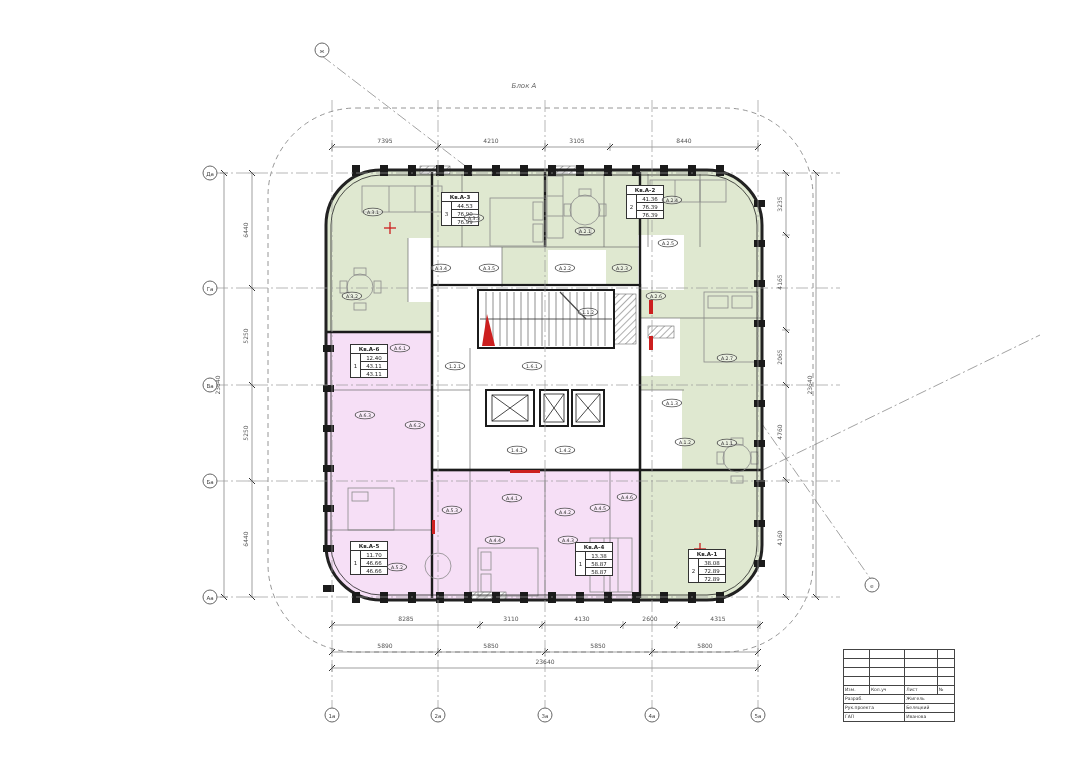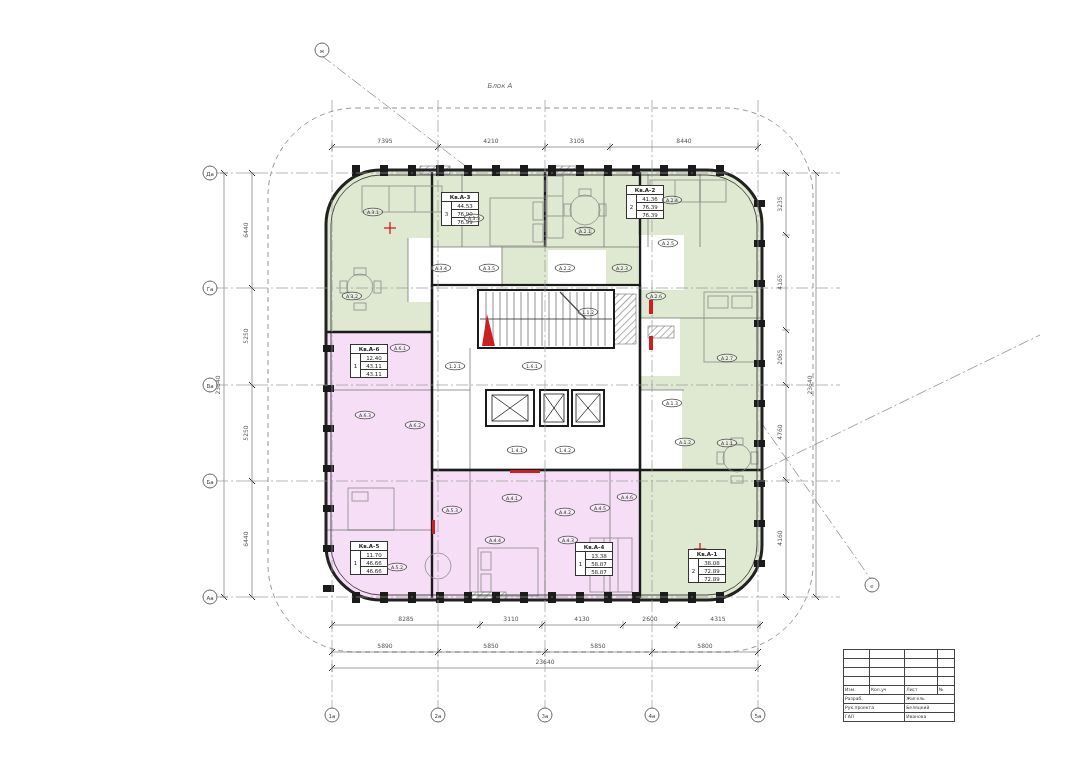--- a/index.html
+++ b/index.html
@@ -329,21 +329,21 @@
         <line x1="390" y1="222" x2="390" y2="234" stroke="#cc1f1f" stroke-width="1.3"></line>
         <line x1="694" y1="549" x2="706" y2="549" stroke="#cc1f1f" stroke-width="1.3"></line>
         <line x1="700" y1="543" x2="700" y2="555" stroke="#cc1f1f" stroke-width="1.3"></line>
         <rect x="649" y="300" width="4" height="14" fill="#cc1f1f"></rect>
         <rect x="649" y="336" width="4" height="14" fill="#cc1f1f"></rect>
         <rect x="510" y="470" width="30" height="3" fill="#cc1f1f"></rect>
         <rect x="432" y="520" width="3" height="14" fill="#cc1f1f"></rect>
       </g>
   </svg>
 
-  <div class="blocklabel" style="left:500px;top:86px;">Блок А</div>
+  <div class="blocklabel" style="left:524px;top:86px;">Блок А</div>
 
   <div id="dimlabels">
       <div class="lbl" style="left:385px;top:141px;">7395</div>
       <div class="lbl" style="left:491px;top:141px;">4210</div>
       <div class="lbl" style="left:577px;top:141px;">3105</div>
       <div class="lbl" style="left:684px;top:141px;">8440</div>
       <div class="lbl" style="left:406px;top:619px;">8285</div>
       <div class="lbl" style="left:511px;top:619px;">3110</div>
       <div class="lbl" style="left:582px;top:619px;">4130</div>
       <div class="lbl" style="left:650px;top:619px;">2600</div>

